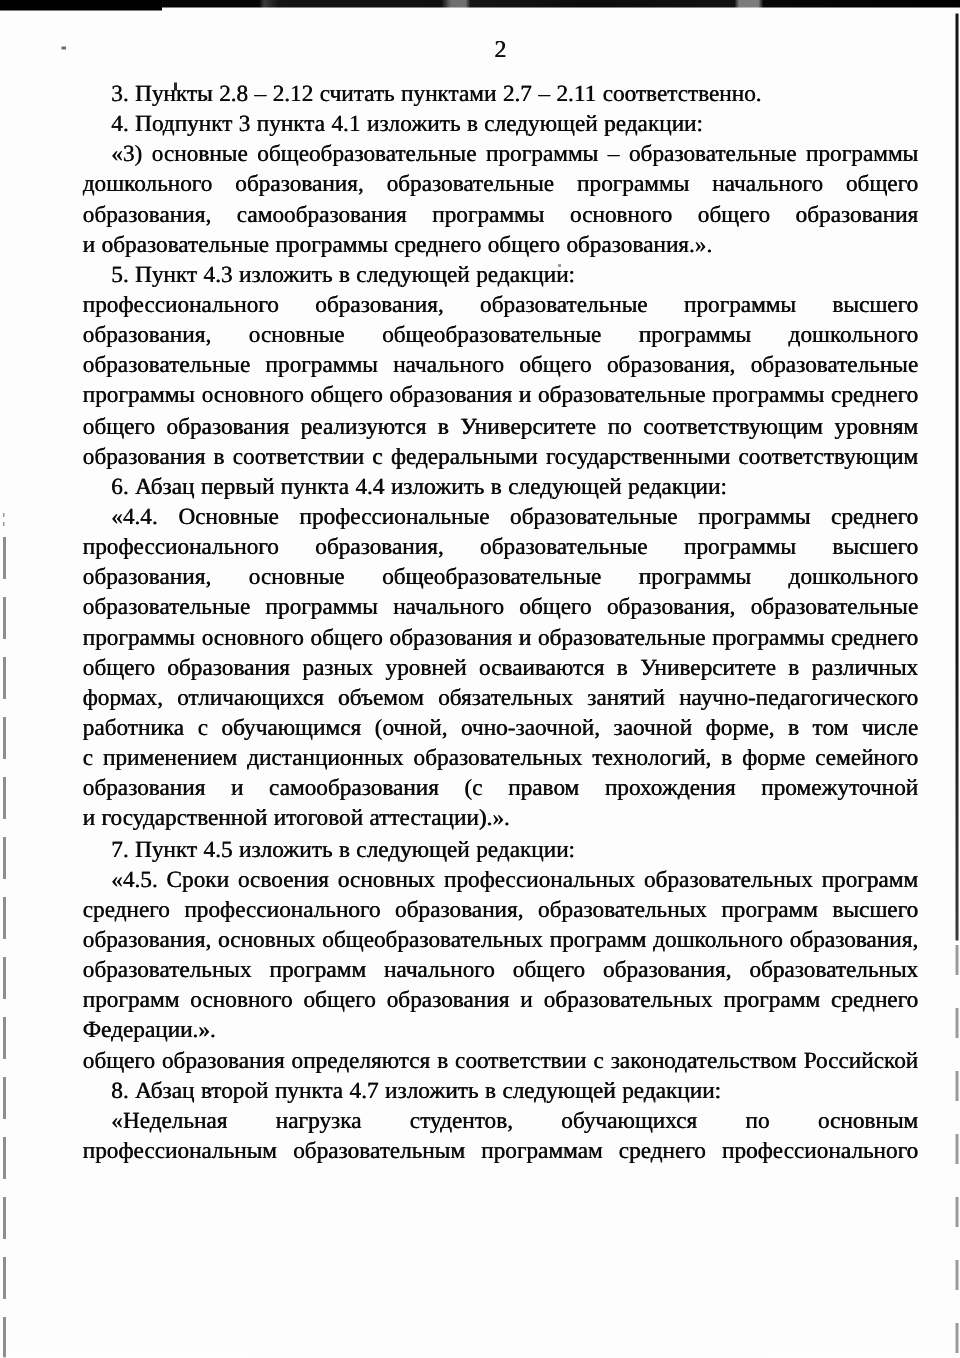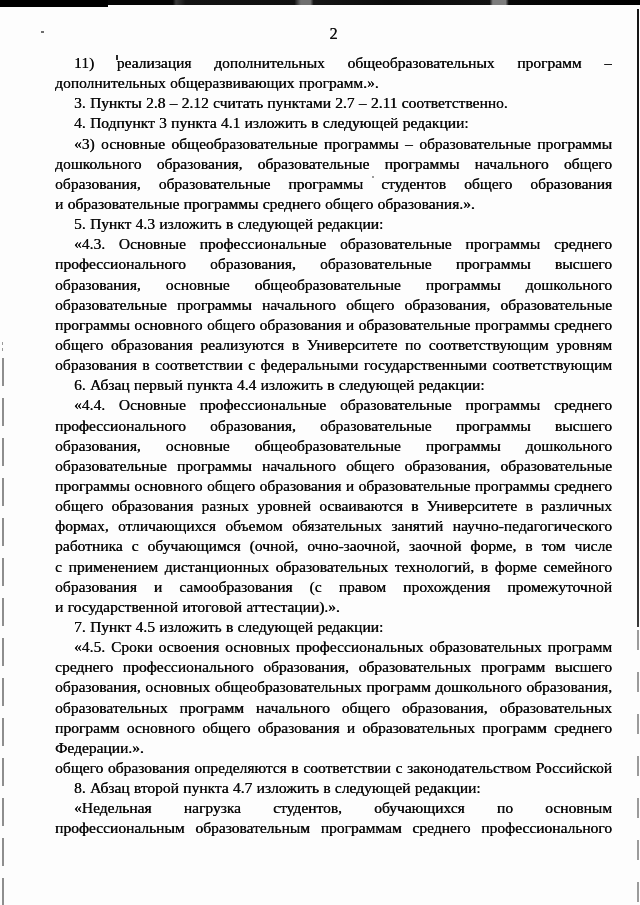--- a/index.html
+++ b/index.html
@@ -77,40 +77,35 @@
   <div class="edge-right-faint"></div>
   <div class="edge-left"></div>
   <div class="speck s1"></div>
   <div class="speck s2"></div>
   <div class="speck s3"></div>
 
   <div class="page-number">2</div>
 
   <div class="doc-body">
       <div class="paragraph">
-        <div class="line fill first">11) реализация дополнительных общеобразовательных программ –</div>
-        <div class="line">дополнительных общеразвивающих программ.».</div>
-      </div>
-      <div class="paragraph">
         <div class="line first">3. Пункты 2.8 – 2.12 считать пунктами 2.7 – 2.11 соответственно.</div>
       </div>
       <div class="paragraph">
         <div class="line first">4. Подпункт 3 пункта 4.1 изложить в следующей редакции:</div>
       </div>
       <div class="paragraph">
         <div class="line fill first">«3) основные общеобразовательные программы – образовательные программы</div>
         <div class="line fill">дошкольного образования, образовательные программы начального общего</div>
-        <div class="line fill">образования, образовательные программы студентов общего образования</div>
+        <div class="line fill">образования, самообразования программы основного общего образования</div>
         <div class="line">и образовательные программы среднего общего образования.».</div>
       </div>
       <div class="paragraph">
         <div class="line first">5. Пункт 4.3 изложить в следующей редакции:</div>
       </div>
       <div class="paragraph">
-        <div class="line fill first">«4.3. Основные профессиональные образовательные программы среднего</div>
         <div class="line fill">профессионального образования, образовательные программы высшего</div>
         <div class="line fill">образования, основные общеобразовательные программы дошкольного образования,</div>
         <div class="line fill">образовательные программы начального общего образования, образовательные</div>
         <div class="line fill">программы основного общего образования и образовательные программы среднего</div>
         <div class="line fill">общего образования реализуются в Университете по соответствующим уровням</div>
         <div class="line fill">образования в соответствии с федеральными государственными соответствующим</div>
       </div>
       <div class="paragraph">
         <div class="line first">6. Абзац первый пункта 4.4 изложить в следующей редакции:</div>
       </div>

